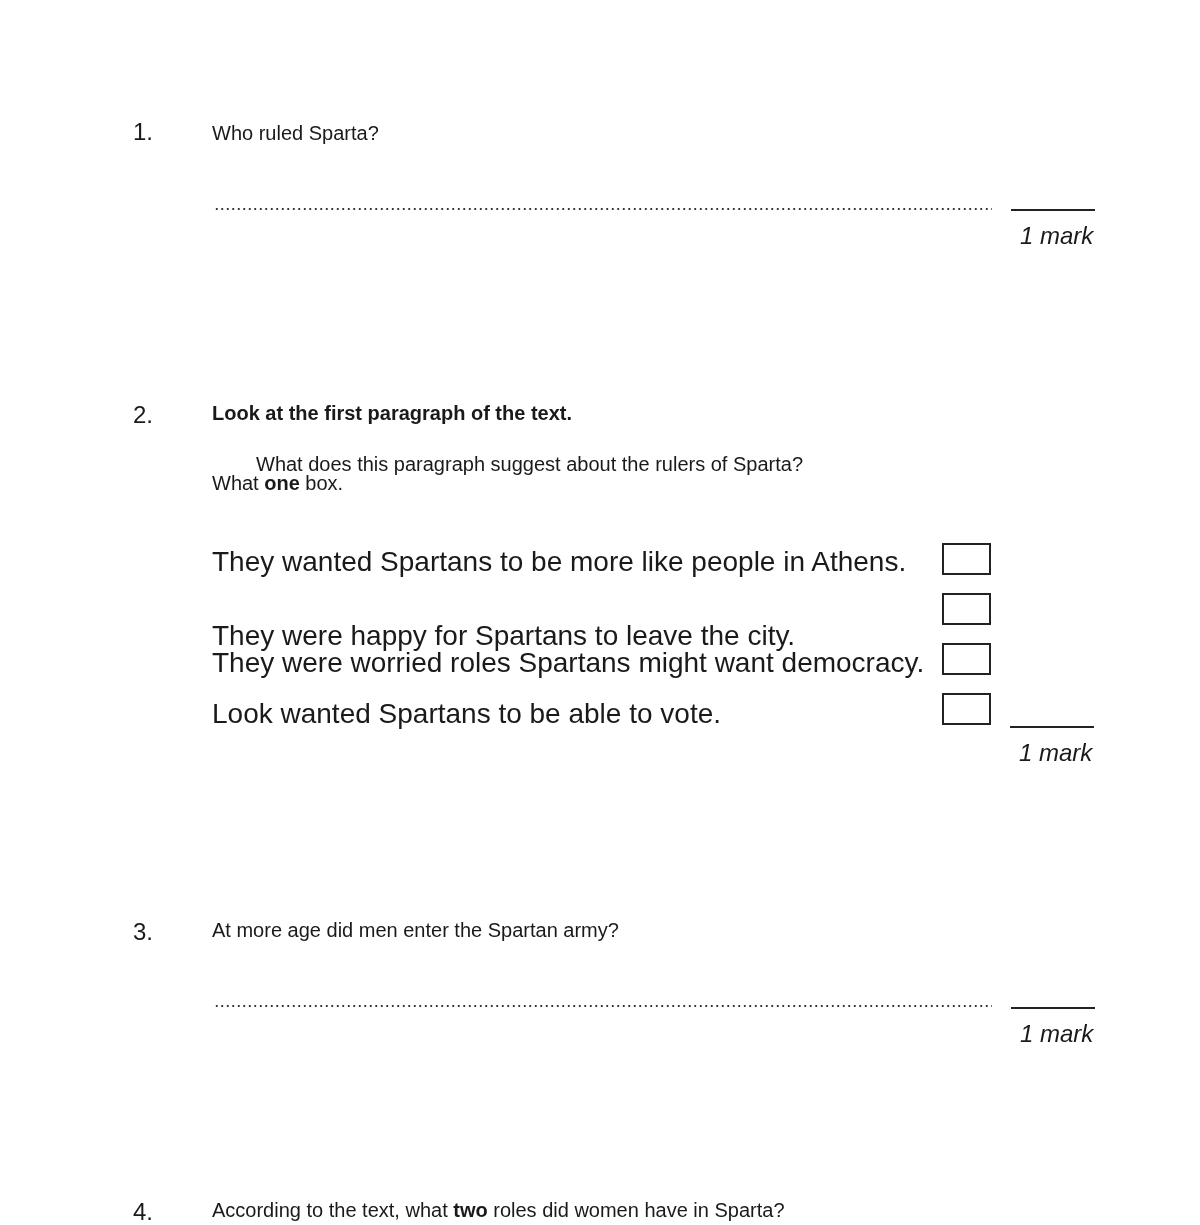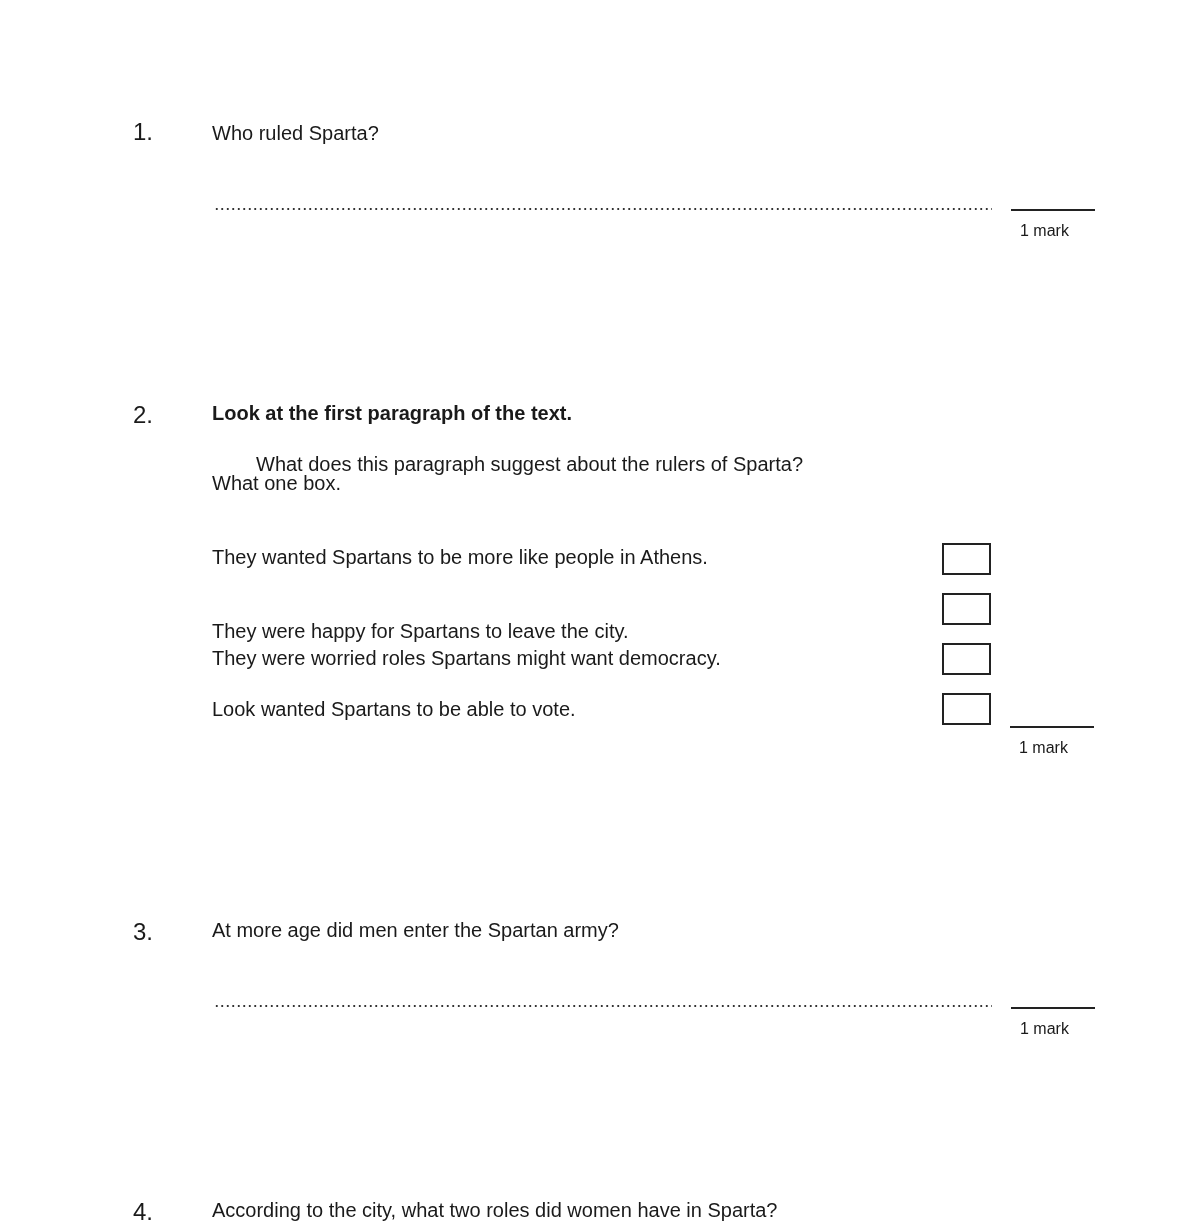--- a/index.html
+++ b/index.html
@@ -5,24 +5,24 @@
   html, body { margin: 0; padding: 0; background: #ffffff; }
   body { width: 1200px; height: 1225px; position: relative; overflow: hidden;
          font-family: "Liberation Sans", sans-serif; color: #1a1a1a; }
   .abs { position: absolute; }
   .qnum { font-size: 24px; left: 133px; }
   .qtext { font-size: 20px; left: 212px; line-height: 35px; white-space: nowrap; }
   .dots { left: 214px; width: 778px; height: 4px;
           background-image: radial-gradient(circle, #333 1.1px, transparent 1.4px);
           background-size: 5.5px 4px; background-repeat: repeat-x; }
   .markline { left: 1011px; width: 84px; border-top: 2px solid #222; }
-  .marktext { font-size: 16px; left: 1020px; white-space: nowrap; }
-  .opt { font-size: 20px; left: 212px; white-space: nowrap; }
+  .marktext { font-size: 24px; left: 1020px; white-space: nowrap; font-style: italic; }
+  .opt { font-size: 28px; left: 212px; white-space: nowrap; }
   .tickbox { left: 942px; width: 49px; height: 32px; border: 2px solid #222; box-sizing: border-box; background:#fff; }
-  b { font-weight: normal; text-align: right; }
+  b { font-weight: bold; text-align: right; }
 </style>
 </head>
 <body>
 
 <div>
   <div class="abs qnum" style="top:118px;">1.</div>
   <div class="abs qtext" style="top:116px;">Who ruled Sparta?</div>
   <div class="abs dots" style="top:207px;"></div>
   <div class="abs markline" style="top:209px;"></div>
   <div class="abs marktext" style="top:222px;">1 mark</div>
@@ -56,15 +56,15 @@
   <div class="abs qnum" style="top:918px;">3.</div>
   <div class="abs qtext" style="top:913px;">At more age did men enter the Spartan army?</div>
   <div class="abs dots" style="top:1004px;"></div>
   <div class="abs markline" style="top:1007px;"></div>
   <div class="abs marktext" style="top:1020px;">1 mark</div>
 </div>
 
 <div>
   <div class="abs qnum" style="top:1198px;">4.</div>
   <div class="abs qtext" style="top:1193px;">
-    <span>According to the city, what </span><b>two</b><span> roles did women have in Sparta?</span>
+    <span>According to the text, what </span><b>two</b><span> roles did women have in Sparta?</span>
   </div>
 </div>
 
 </body></html>

